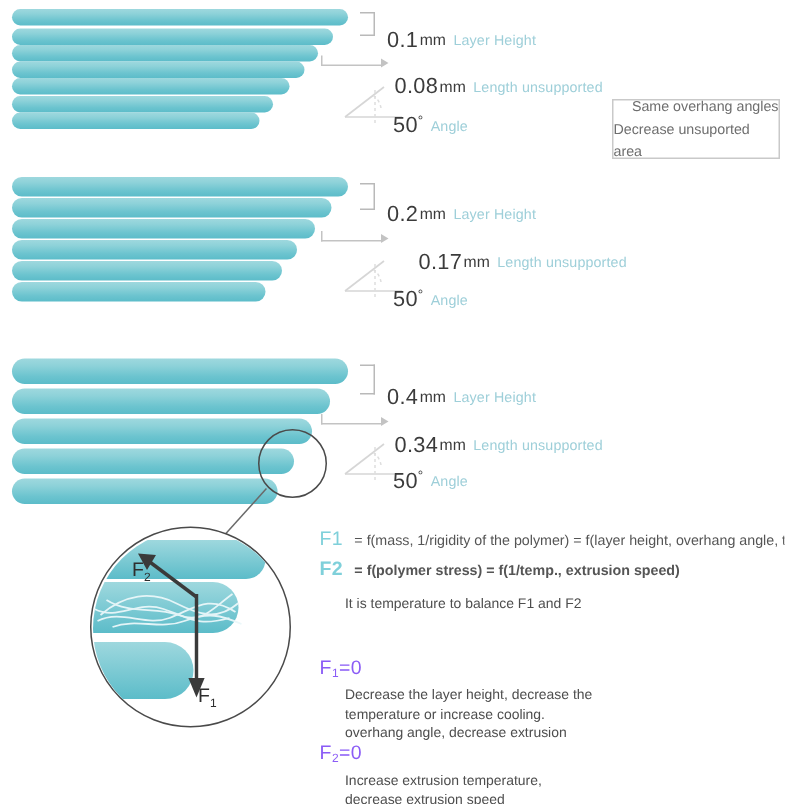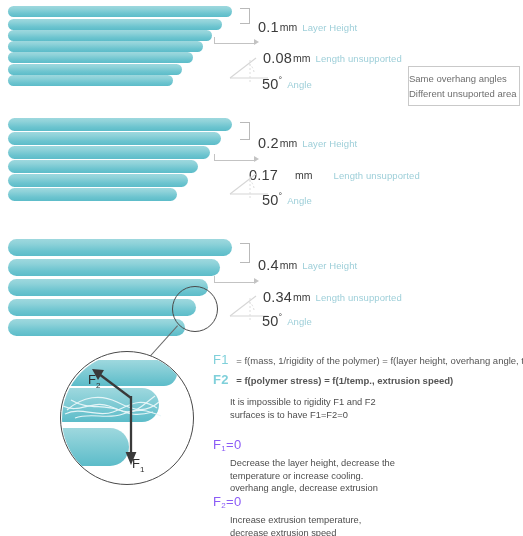--- a/index.html
+++ b/index.html
@@ -97,21 +97,21 @@
 
   
   .infobox {
     position: absolute;
     border: 1px solid #c9c9c9;
     background: #ffffff;
     box-sizing: border-box;
     display: flex;
     flex-direction: column;
     justify-content: center;
-    align-items: flex-start;
+    align-items: flex-end;
   }
   .infobox div {
     font-size: 9.5px;
     color: #6e6e6e;
     line-height: 15px;
   }
 
   
   .magnifier {
     position: absolute;
@@ -211,21 +211,21 @@
     <path d="M 26 16 A 13 13 0 0 0 20 7" stroke="#dedede" stroke-width="1" fill="none" stroke-dasharray="2,2"></path>
   </svg>
   <div class="ann" style="left:262px; top:76px;">
     <span class="ann-value">50</span>
     <span class="ann-deg">°</span>
     <span class="ann-label">Angle</span>
   </div>
 
   <div class="infobox" style="left:408px; top:66px; width:112px; height:40px;">
     <div>Same overhang angles</div>
-    <div>Different unsuported area</div>
+    <div>Decrease unsuported area</div>
   </div>
 
   <div class="bar-group" style="top:118px;">
     <div class="bar" style="top:0px;  width:224px; height:13px;"></div>
     <div class="bar" style="top:14px; width:213px; height:13px;"></div>
     <div class="bar" style="top:28px; width:202px; height:13px;"></div>
     <div class="bar" style="top:42px; width:190px; height:13px;"></div>
     <div class="bar" style="top:56px; width:180px; height:13px;"></div>
     <div class="bar" style="top:70px; width:169px; height:13px;"></div>
   </div>
@@ -235,21 +235,21 @@
     <span class="ann-value">0.2</span>
     <span class="ann-unit">mm</span>
     <span class="ann-label">Layer Height</span>
   </div>
 
   <div class="arrowline" style="left:214px; top:152px; width:46px; height:12px;">
     <div class="tick"></div>
     <div class="stem" style="width:40px;"></div>
     <div class="head" style="left:40px;"></div>
   </div>
-  <div class="ann" style="left:249px; top:167px;gap:16px;">
+  <div class="ann" style="left:279px; top:167px;">
     <span class="ann-value">0.17</span>
     <span class="ann-unit">mm</span>
     <span class="ann-label">Length unsupported</span>
   </div>
 
   <svg class="angle-icon" style="position:absolute; left:228px; top:172px;" width="44" height="28" viewBox="0 0 44 28">
     <line x1="2" y1="22" x2="40" y2="22" stroke="#d6d6d6" stroke-width="1.1"></line>
     <line x1="2" y1="22" x2="28" y2="2" stroke="#d6d6d6" stroke-width="1.1"></line>
     <line x1="22" y1="4" x2="22" y2="27" stroke="#dedede" stroke-width="1" stroke-dasharray="2,2"></line>
     <path d="M 26 16 A 13 13 0 0 0 20 7" stroke="#dedede" stroke-width="1" fill="none" stroke-dasharray="2,2"></path>
@@ -348,22 +348,21 @@
     <span class="f-sym">F1</span>
     <span class="f-rest">= f(mass, 1/rigidity of the polymer) = f(layer height, overhang angle, temp.)</span>
   </div>
 
   <div class="f-line" style="left:213px; top:370px;font-weight:bold;">
     <span class="f-sym">F2</span>
     <span class="f-rest">= f(polymer stress) = f(1/temp., extrusion speed)</span>
   </div>
 
   <div class="para" style="left:230px; top:396px;">
-    <div>It is impossible to rigidity F1 and F2</div>
-    <div>surfaces is to have F1=F2=0</div>
+    <div>It is temperature to balance F1 and F2</div>
   </div>
 
   <div class="f-zero" style="left:213px; top:437px;">
     <span>F</span><sub>1</sub><span>=0</span>
   </div>
   <div class="para" style="left:230px; top:457px;">
     <div>Decrease the layer height, decrease the</div>
     <div>temperature or increase cooling.</div>
     <div>overhang angle, decrease extrusion</div>
   </div>

